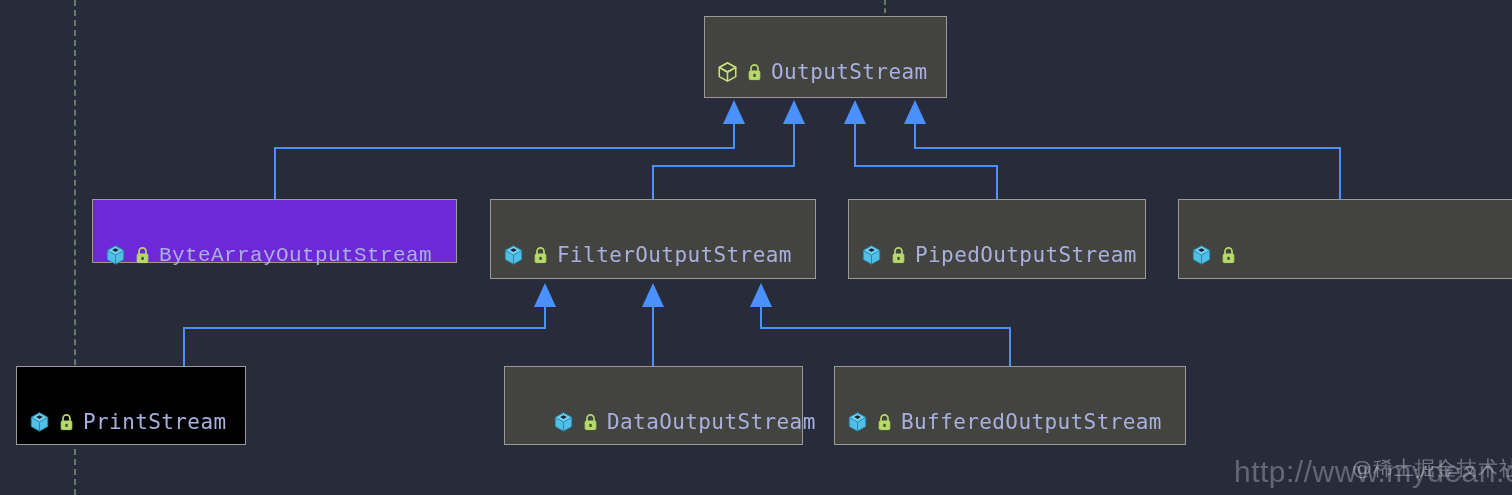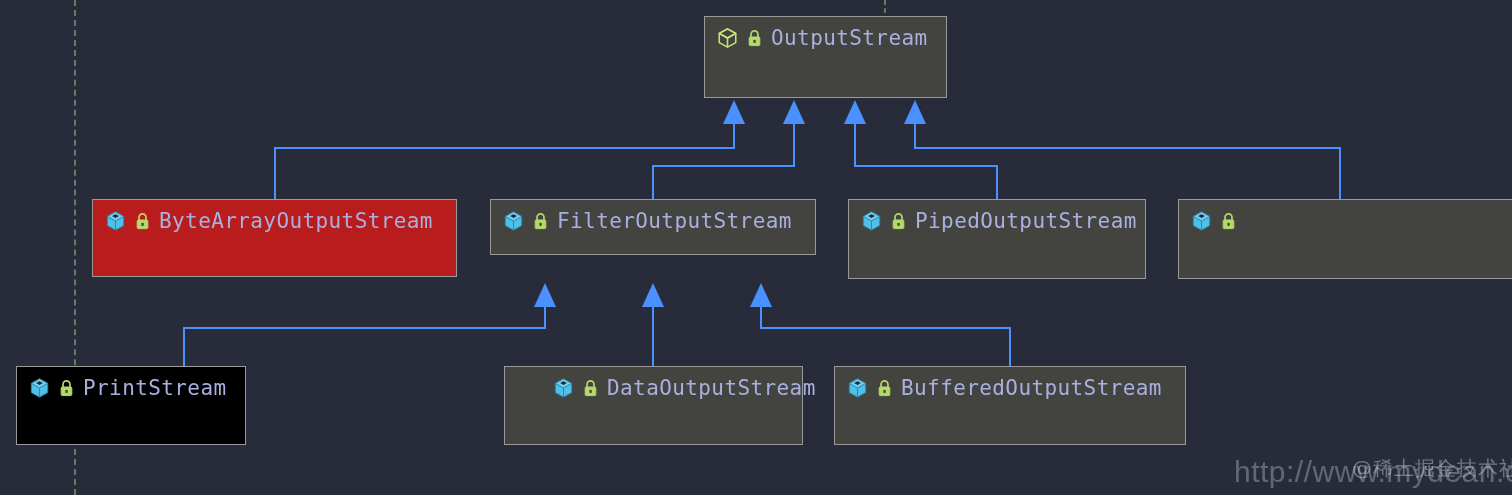--- a/index.html
+++ b/index.html
@@ -39,20 +39,21 @@
     background: #43433f;
     border: 1px solid #9a9a9a;
     box-sizing: border-box;
   }
   .node-head {
     display: flex;
     align-items: center;
     height: 42px;
     padding-left: 12px;
     gap: 9px;
+    margin-top: 34px;
   }
   .node-title {
     font-size: 21px;
     letter-spacing: .4px;
     color: #a9b0e0;
     white-space: nowrap;
   }
   .ico { flex: 0 0 auto; display: block; }
 
   
@@ -109,37 +110,37 @@
     <path d="M2 7 L11 12 L20 7" fill="none" stroke="#c6e07a" stroke-width="1.7"></path>
   </svg>
        <svg class="ico" width="15" height="19" viewBox="0 0 15 19">
     <path d="M4 8 L4 5.4 A3.5 3.5 0 0 1 11 5.4 L11 8" fill="none" stroke="#b5d96a" stroke-width="1.7"></path>
     <rect x="2.2" y="8" width="10.6" height="8.6" rx="1.1" fill="#b5d96a" stroke="#b5d96a" stroke-width="1"></rect>
     <rect x="6.4" y="10.9" width="2.3" height="3" fill="#3c4a2a"></rect>
   </svg>
        <span class="node-title">OutputStream</span>
      </div>
       </div>
-      <div class="node" style="left: 92px; top: 199px; width: 365px; height: 78px; background: #b91c1c; border-color: rgb(154, 154, 154);">
+      <div class="node" style="left: 92px; top: 199px; width: 365px; height: 64px; background: #6d28d9; border-color: rgb(154, 154, 154); font-family: Liberation Mono, monospace;">
         <div class="node-head">
        <svg class="ico" width="21" height="22" viewBox="0 0 22 24">
     <path d="M11 2 L20 7 L20 17 L11 22 L2 17 L2 7 Z" fill="#4fc0e8" stroke="#2b7fa3" stroke-width="1" stroke-linejoin="round"></path>
     <path d="M11 2 L20 7 L11 12 L2 7 Z" fill="#6fd0f2" stroke="#2b7fa3" stroke-width="1" stroke-linejoin="round"></path>
     <path d="M11 12 L11 22" stroke="#2b7fa3" stroke-width="1"></path>
     <path d="M7.4 6.6 L11 4.6 L14.6 6.6 L11 8.7 Z" fill="#1e2533"></path>
   </svg>
        <svg class="ico" width="15" height="19" viewBox="0 0 15 19">
     <path d="M4 8 L4 5.4 A3.5 3.5 0 0 1 11 5.4 L11 8" fill="none" stroke="#b5d96a" stroke-width="1.7"></path>
     <rect x="2.2" y="8" width="10.6" height="8.6" rx="1.1" fill="#b5d96a" stroke="#b5d96a" stroke-width="1"></rect>
     <rect x="6.4" y="10.9" width="2.3" height="3" fill="#3c4a2a"></rect>
   </svg>
        <span class="node-title">ByteArrayOutputStream</span>
      </div>
       </div>
-      <div class="node" style="left: 490px; top: 199px; width: 326px; height: 56px; background: rgb(67, 67, 63); border-color: rgb(154, 154, 154);">
+      <div class="node" style="left: 490px; top: 199px; width: 326px; height: 80px; background: rgb(67, 67, 63); border-color: rgb(154, 154, 154);">
         <div class="node-head">
        <svg class="ico" width="21" height="22" viewBox="0 0 22 24">
     <path d="M11 2 L20 7 L20 17 L11 22 L2 17 L2 7 Z" fill="#4fc0e8" stroke="#2b7fa3" stroke-width="1" stroke-linejoin="round"></path>
     <path d="M11 2 L20 7 L11 12 L2 7 Z" fill="#6fd0f2" stroke="#2b7fa3" stroke-width="1" stroke-linejoin="round"></path>
     <path d="M11 12 L11 22" stroke="#2b7fa3" stroke-width="1"></path>
     <path d="M7.4 6.6 L11 4.6 L14.6 6.6 L11 8.7 Z" fill="#1e2533"></path>
   </svg>
        <svg class="ico" width="15" height="19" viewBox="0 0 15 19">
     <path d="M4 8 L4 5.4 A3.5 3.5 0 0 1 11 5.4 L11 8" fill="none" stroke="#b5d96a" stroke-width="1.7"></path>
     <rect x="2.2" y="8" width="10.6" height="8.6" rx="1.1" fill="#b5d96a" stroke="#b5d96a" stroke-width="1"></rect>

